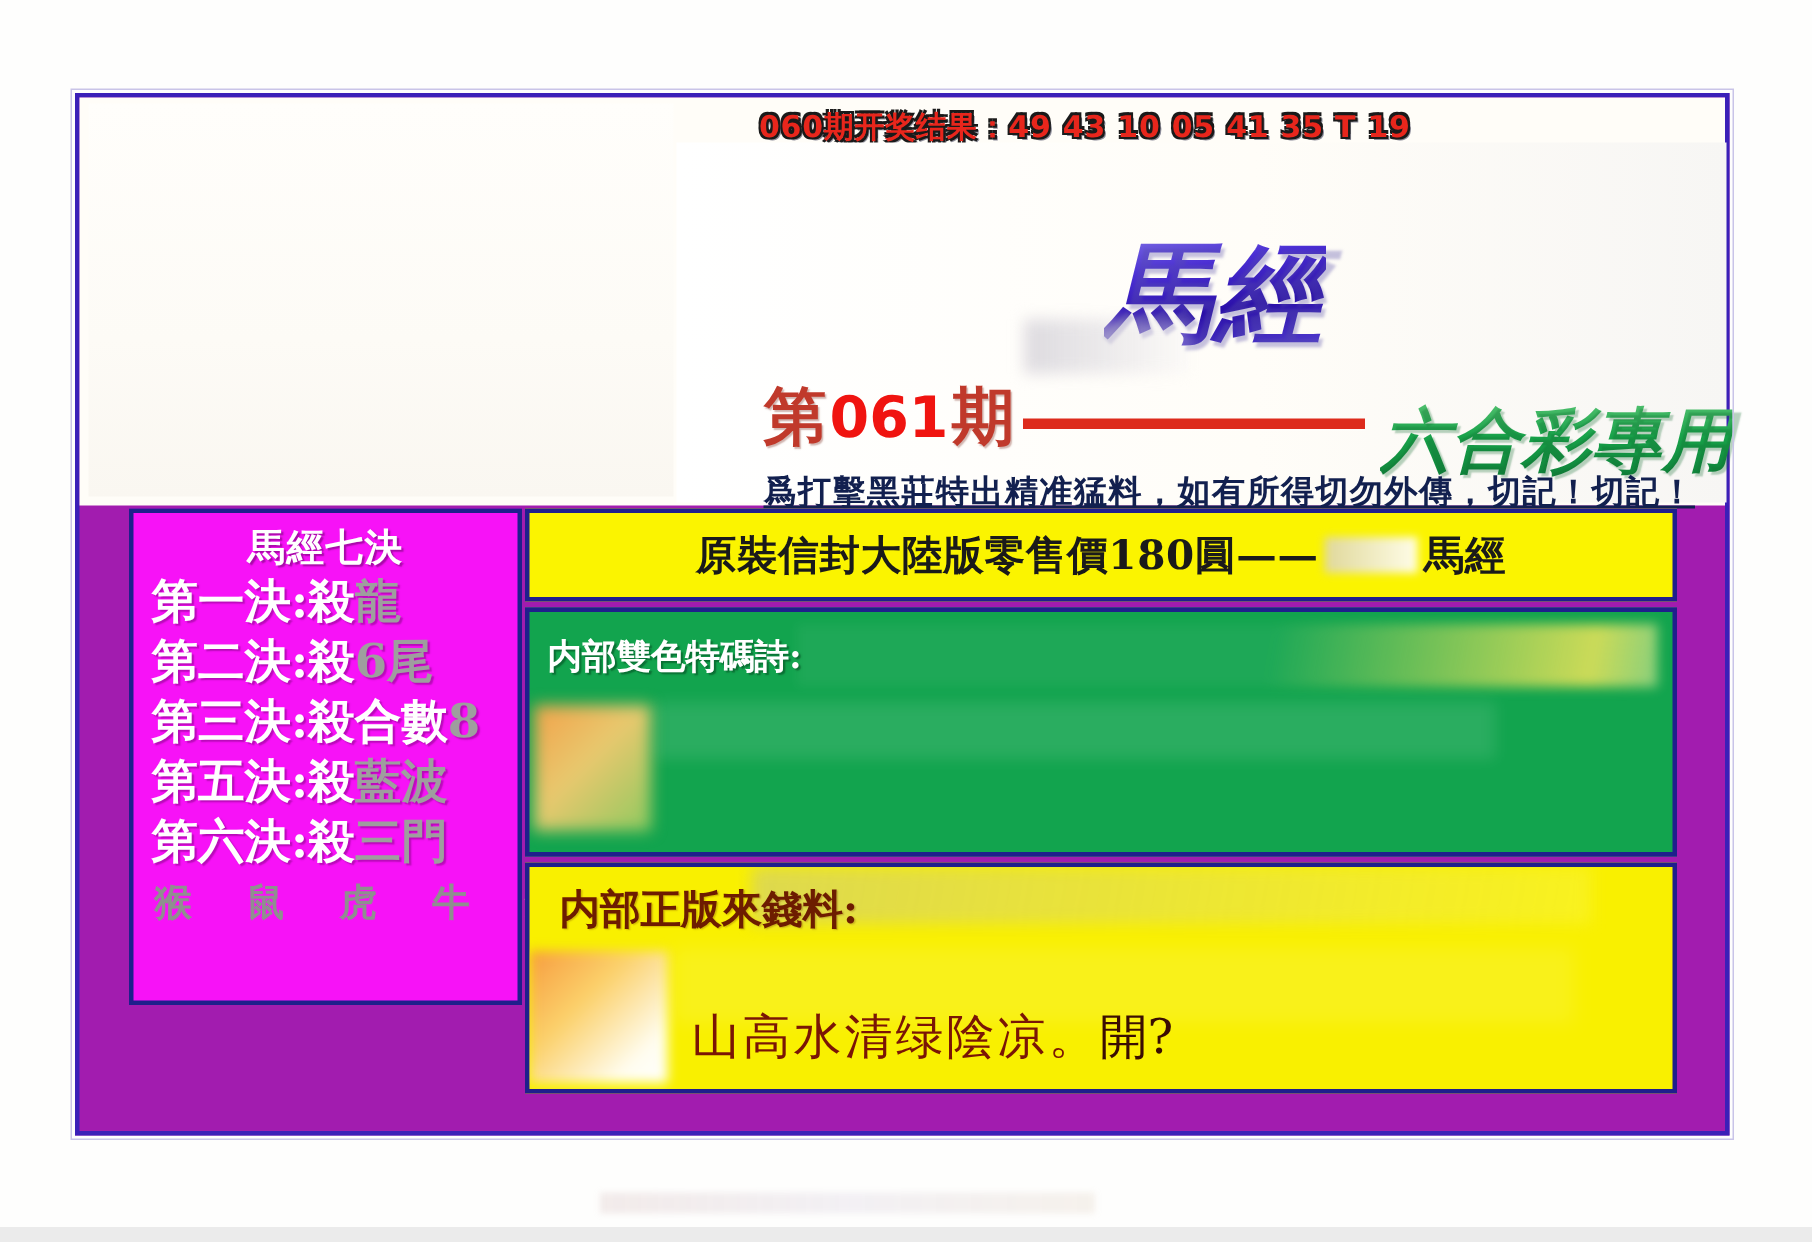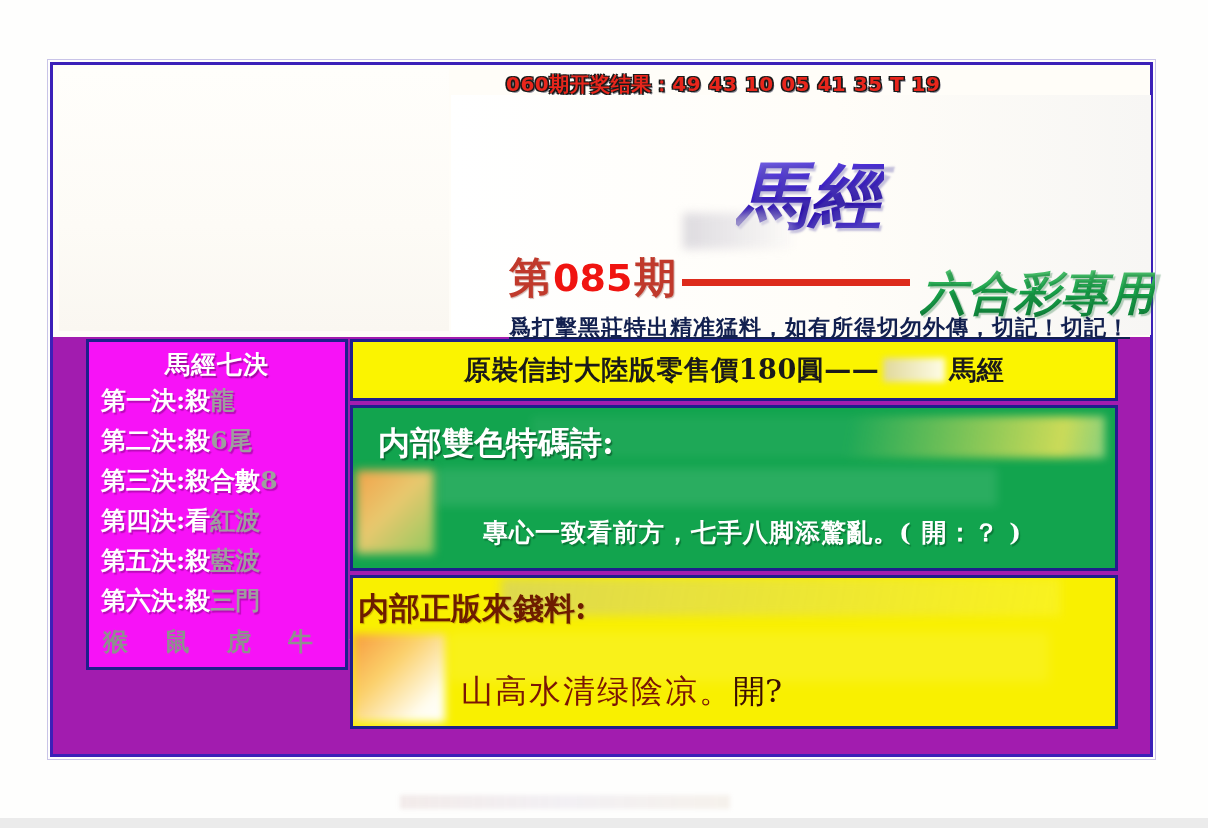--- a/index.html
+++ b/index.html
@@ -114,21 +114,21 @@
   }
   #seven-title{
     margin-top:6px; text-align:center;
     font-family:"DejaVu Serif","Liberation Serif",serif;
     font-size:25px; font-weight:bold; color:#ffffff;
     text-shadow:1.5px 1.5px 1px rgba(90,0,90,.5);
     letter-spacing:1px;
   }
   .decision-row{
     font-family:"DejaVu Serif","Liberation Serif",serif;
-    font-size:25px; font-weight:bold; color:#ffffff;
+    font-size:31px; font-weight:bold; color:#ffffff;
     padding-left:12px; line-height:40px; white-space:nowrap;
     text-shadow:1.5px 1.5px 1px rgba(110,0,110,.45);
   }
   .decision-row .hl{ color:#9e9e9e; }
   #zodiac-row{
     margin-top:4px; text-align:center;
     font-family:"DejaVu Serif","Liberation Serif",serif;
     font-size:25px; font-weight:bold; color:#8f8f8f;
     letter-spacing:14px; padding-left:14px; white-space:nowrap;
   }
@@ -153,22 +153,22 @@
     background:linear-gradient(90deg,#e0d89a,#fffde8);
     filter:blur(3px);
   }
   #green-panel{
     top:66px; height:166px; background:#12a44e;
     overflow:hidden;
   }
   #green-label{
     position:absolute; left:12px; top:14px;
     font-family:"DejaVu Serif","Liberation Serif",serif;
-    font-size:32px; font-weight:bold; color:#ffffff;
-    text-shadow:1.5px 1.5px 1px rgba(0,60,25,.5); white-space:nowrap;margin-left:13px;
+    font-size:23px; font-weight:bold; color:#ffffff;
+    text-shadow:1.5px 1.5px 1px rgba(0,60,25,.5); white-space:nowrap;
   }
   #green-blur-top{
     position:absolute; left:178px; top:8px; width:574px; height:42px;
     background:linear-gradient(100deg,rgba(255,255,255,.05) 55%,rgba(236,228,90,.85) 92%,rgba(255,250,170,.5) 100%);
     filter:blur(4px);
   }
   #green-blur-left{
     position:absolute; left:3px; top:62px; width:78px; height:84px;
     background:linear-gradient(135deg,#f2a24a 0%,#e8c86e 45%,#8fc95f 100%);
     filter:blur(5px);
@@ -182,23 +182,23 @@
     position:absolute; left:130px; top:108px; width:630px;
     font-family:"DejaVu Serif","Liberation Serif",serif;
     font-size:25px; font-weight:bold; color:#ffffff;
     letter-spacing:1px; white-space:nowrap;
     text-shadow:1.5px 1.5px 1px rgba(0,70,30,.45);
   }
   #yellow-panel{
     top:236px; height:154px; background:#f9f000; overflow:hidden;
   }
   #yellow-label{
-    position:absolute; left:5px; top:10px;
-    font-family:"DejaVu Serif","Liberation Serif",serif;
-    font-size:31px; font-weight:bold; color:#6d1c00;
+    position:absolute; left:20px; top:10px;
+    font-family:"DejaVu Serif","Liberation Serif",serif;
+    font-size:27px; font-weight:bold; color:#6d1c00;
     white-space:nowrap; text-shadow:1px 1px 1px rgba(120,60,0,.3);text-align:center;
   }
   #yellow-blur-top{
     position:absolute; left:148px; top:0px; width:560px; height:38px;
     background:linear-gradient(100deg,rgba(200,198,140,.55),rgba(252,248,120,.25));
     filter:blur(5px);
   }
   #yellow-blur-left{
     position:absolute; left:0px; top:56px; width:92px; height:88px;
     background:linear-gradient(135deg,#f79b3e 0%,#fbd06a 38%,#fffdf0 80%,#ffffff 100%);
@@ -243,59 +243,57 @@
 
       <div id="masthead">
 
         <div id="logo-wrap">
           <span id="logo-text">馬經</span>
         </div>
         <div id="logo-blur"></div>
 
         <div id="issue-row">
           <span class="issue-han">第</span>
-          <span class="issue-num">085</span>
+          <span class="issue-num">061</span>
           <span class="issue-han">期</span>
           <span id="issue-rule"></span>
           <span id="special-title">六合彩專用</span>
         </div>
 
         <div id="slogan">爲打擊黑莊特出精准猛料，如有所得切勿外傳，切記！切記！</div>
       </div>
     </div>
 
     <div id="body-area">
 
       <div id="seven-panel">
         <div id="seven-title">馬經七決</div>
 
         <div class="decision-row"><span>第一決:殺</span><span class="hl">龍</span></div>
         <div class="decision-row"><span>第二決:殺</span><span class="hl">6尾</span></div>
         <div class="decision-row"><span>第三決:殺合數</span><span class="hl">8</span></div>
-        <div class="decision-row"><span>第四決:看</span><span class="hl">紅波</span></div>
         <div class="decision-row"><span>第五決:殺</span><span class="hl">藍波</span></div>
         <div class="decision-row"><span>第六決:殺</span><span class="hl">三門</span></div>
 
         <div id="zodiac-row">猴 鼠 虎 牛 兔</div>
       </div>
 
       <div id="right-stack">
 
         <div class="panel" id="price-banner">
           <span id="price-text">
             <span>原裝信封大陸版零售價180圓——</span><span id="price-blur"></span><span>馬經</span>
           </span>
         </div>
 
         <div class="panel" id="green-panel">
           <div id="green-blur-top"></div>
           <div id="green-blur-left"></div>
           <div id="green-blur-mid"></div>
           <div id="green-label">内部雙色特碼詩:</div>
-          <div id="green-poem">專心一致看前方，七手八脚添驚亂。( 開：？ )</div>
         </div>
 
         <div class="panel" id="yellow-panel">
           <div id="yellow-blur-top"></div>
           <div id="yellow-blur-left"></div>
           <div id="yellow-blur-mid"></div>
           <div id="yellow-label">内部正版來錢料:</div>
           <div id="yellow-poem">
             <span>山高水清绿陰凉。</span><span class="kai">開?</span>
           </div>

